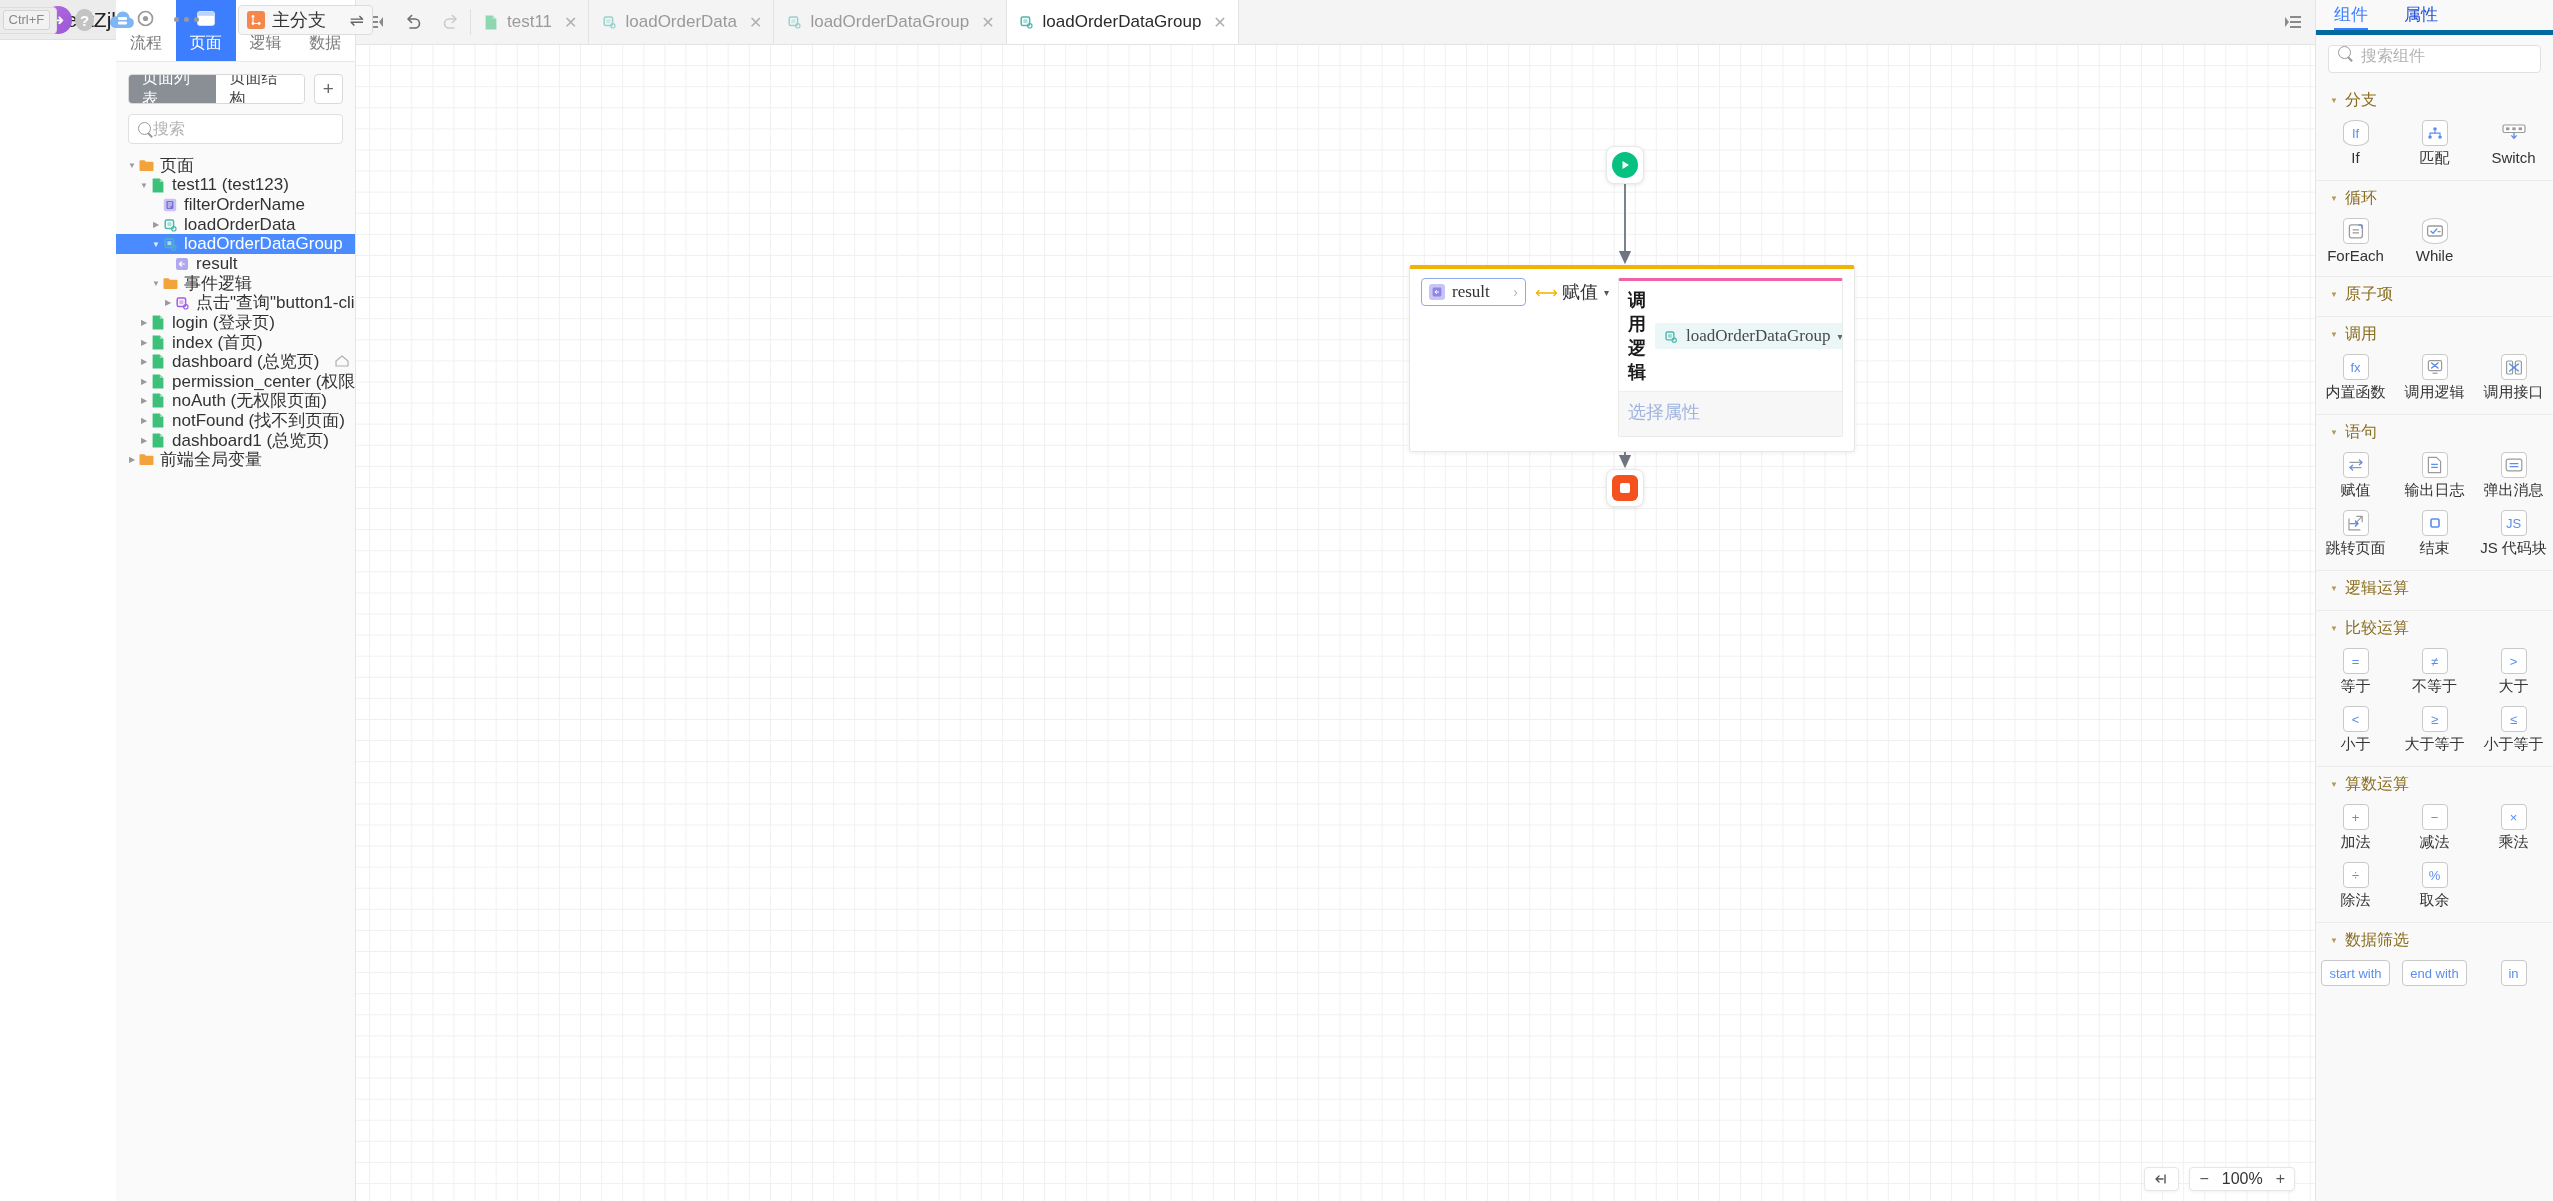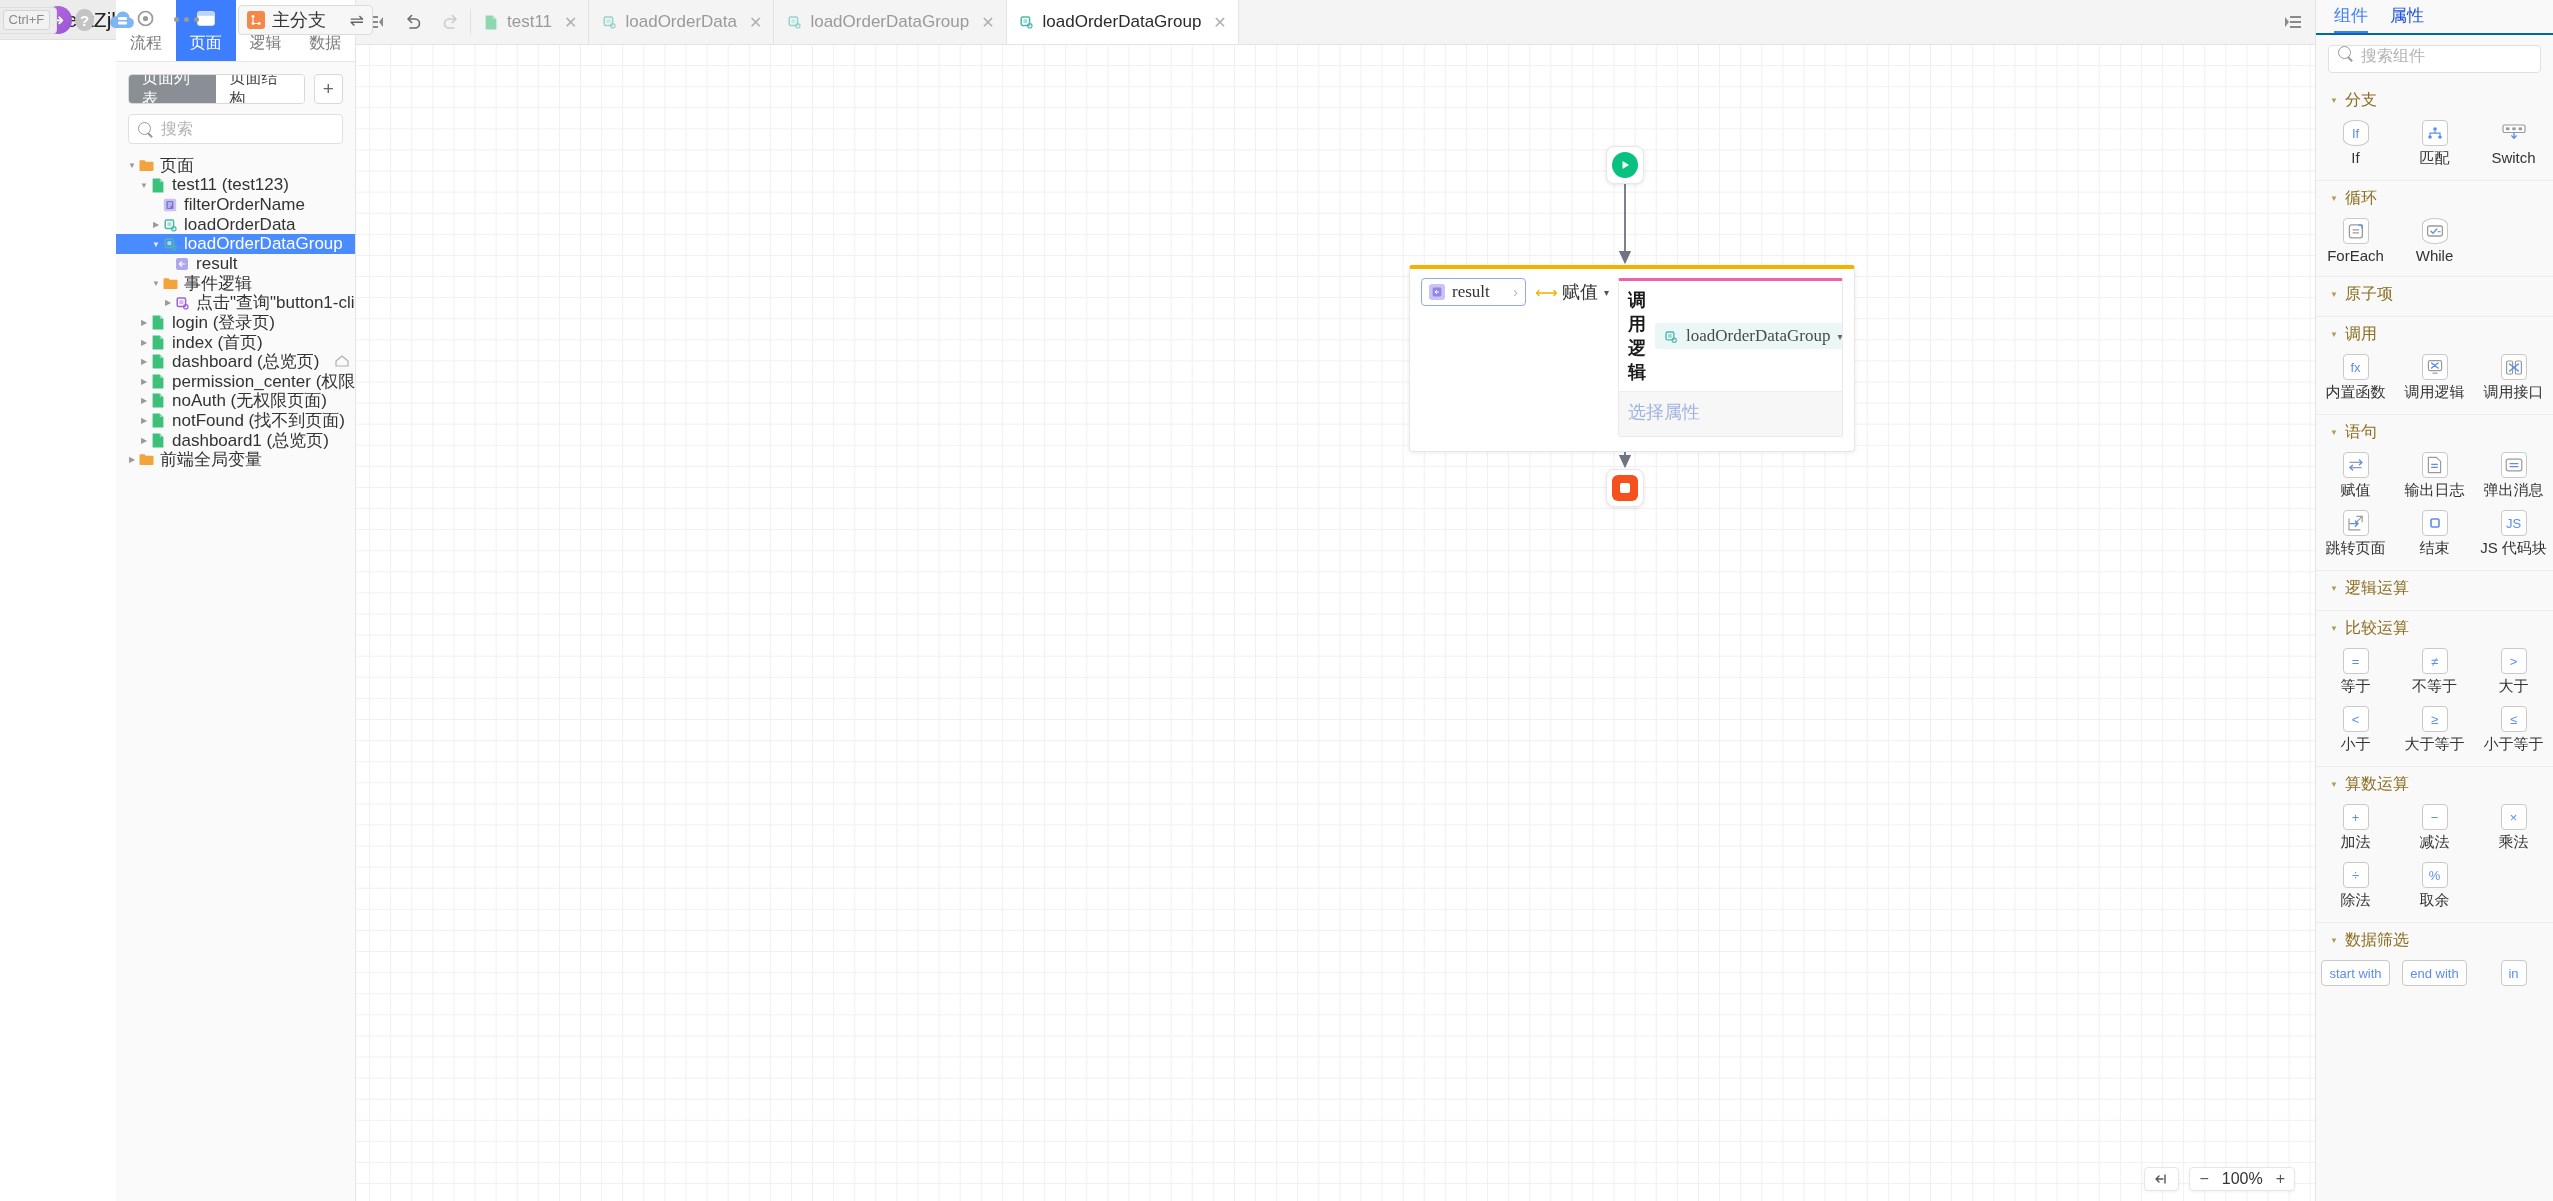--- a/index.html
+++ b/index.html
@@ -87,21 +87,21 @@
   .lsb-tab .ico{ width:22px;height:22px;display:flex;align-items:center;justify-content:center;}
 
   .lsb-seg{ padding:12px 12px 8px 12px; display:flex; align-items:flex-end; gap:9px;}
   .seg{ display:flex; border:1px solid #d9d9d9; border-radius:4px; overflow:hidden; height:30px;}
   .seg > div{ padding:0 13px; display:flex;align-items:center; font-size:16px; cursor:pointer; background:#fff; color:#444;}
   .seg > div.on{ background:#8a8f96; color:#fff;}
   .plusbtn{ width:30px;height:30px;border:1px solid #d9d9d9;border-radius:4px;background:#fff;
             display:flex;align-items:center;justify-content:center;color:#666;font-size:19px;cursor:pointer;}
 
   .lsb-search{ margin:2px 12px 10px 12px; height:30px;border:1px solid #e0e0e0;border-radius:4px;
-               background:#fff; display:flex;align-items:center;gap:8px;padding:0 9px;cursor:text;}
+               background:#fff; display:flex;align-items:center;padding:0 9px;cursor:text;}
   .lsb-search .ph{ color:#b3b3b3; font-size:16px;}
 
   .tree{ flex:1; overflow:hidden; padding-top:2px; font-size:17px; }
   .tnode{ height:19.6px; display:flex; align-items:center; cursor:pointer; padding-right:6px; white-space:nowrap;}
   .tnode.sel{ background:#4a8cff; }
   .tnode.sel .tlbl{ color:#fff; }
   .tcar{ width:12px;min-width:12px; display:flex;align-items:center;justify-content:center;
          color:#9a9a9a; font-size:8px; }
   .tico{ width:16px;min-width:16px;height:16px;margin-right:6px;display:flex;align-items:center;justify-content:center;}
   .tlbl{ color:#333; }
@@ -179,21 +179,21 @@
   .zoomctl{ position:absolute; right:20px; bottom:10px; display:flex; align-items:center; gap:10px;}
   .zbox{ background:#fff;border:1px solid #e6e6e6;border-radius:4px;height:24px;
     display:flex;align-items:center; box-shadow:0 1px 3px rgba(0,0,0,.06);}
   .zbox .zb{ padding:0 9px;display:flex;align-items:center;justify-content:center;color:#555;
     font-size:16px;cursor:pointer;height:100%;}
   .zbox .zval{ padding:0 4px;font-size:16px;color:#333;min-width:44px;text-align:center;}
 
   
   .rp{ width:238px; min-width:238px; background:#f9f9f9; border-left:1px solid #e4e4e4;
        display:flex;flex-direction:column; }
-  .rp-tabs{ height:35px; display:flex; gap:22px; padding:0 18px; border-bottom:2px solid #0369a1;}
+  .rp-tabs{ height:35px; display:flex; gap:36px; padding:0 18px; border-bottom:5px solid #0369a1;}
   .rp-tab{ display:flex;align-items:center; font-size:17px;color:#1d4ed8;cursor:pointer;
            border-bottom:2px solid transparent; }
   .rp-tab.active{ color:#3d7eff; border-bottom-color:#3d7eff;}
   .rp-search{ margin:10px 12px; height:28px;border:1px solid #e0e0e0;border-radius:4px;background:#fff;
     display:flex;gap:8px;padding:0 9px;cursor:text;}
   .rp-search .ph{ color:#b3b3b3;font-size:16px;}
   .rp-body{ flex:1; overflow:hidden; }
   .grp{ border-top:1px solid #ececec; padding:4px 0 8px 0;}
   .grp:first-child{ border-top:none;}
   .grp-h{ display:flex;align-items:center;gap:7px;padding:3px 0 3px 14px;color:#8a6d1f;font-size:16px;cursor:pointer;}

